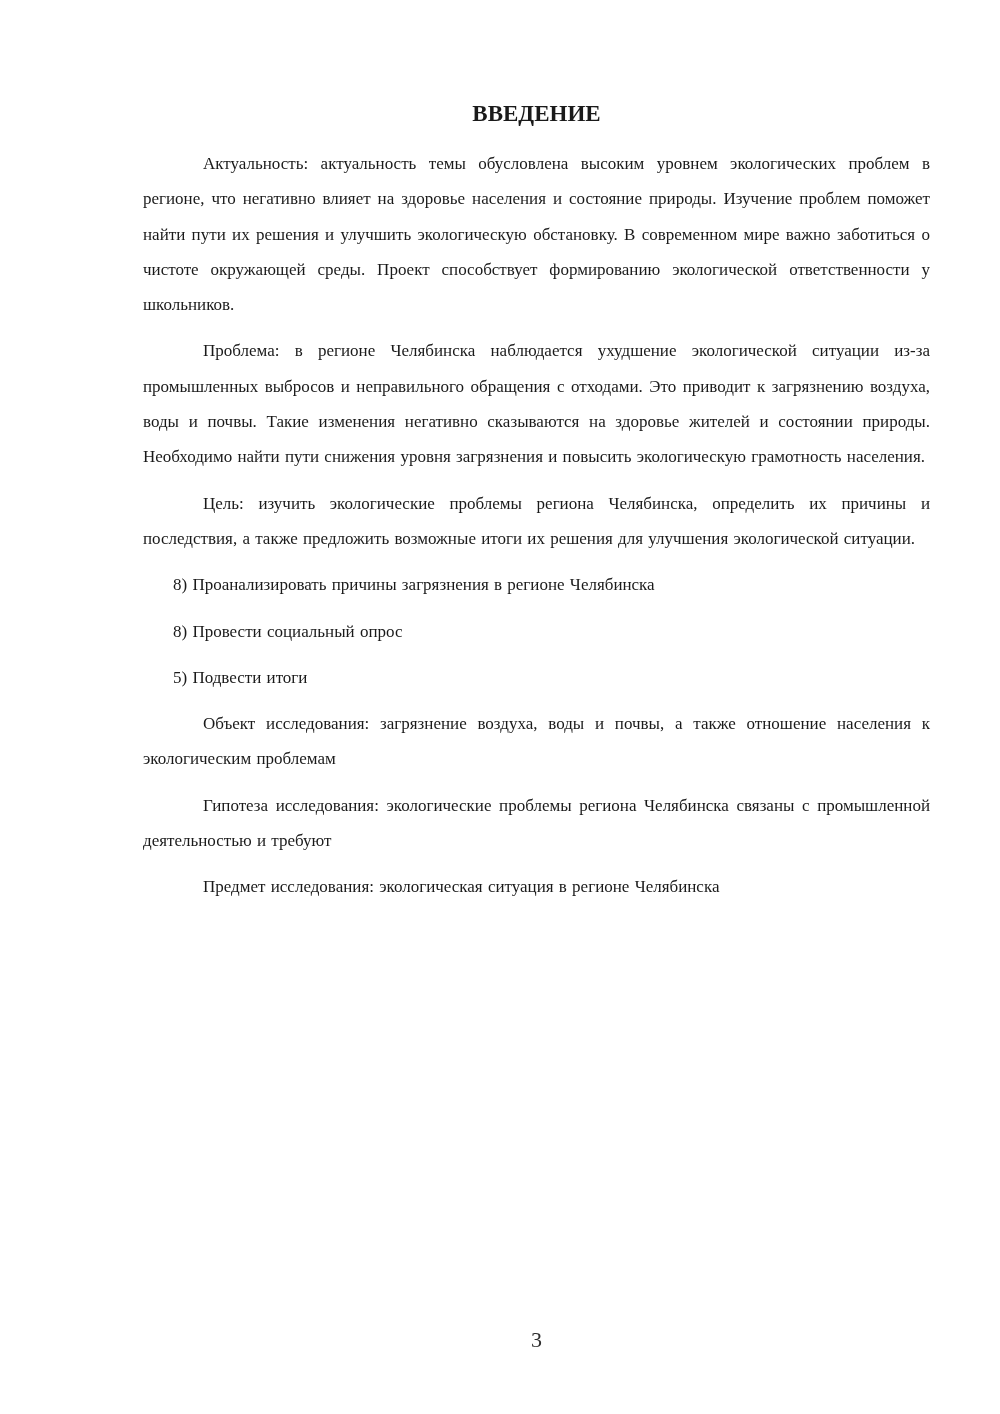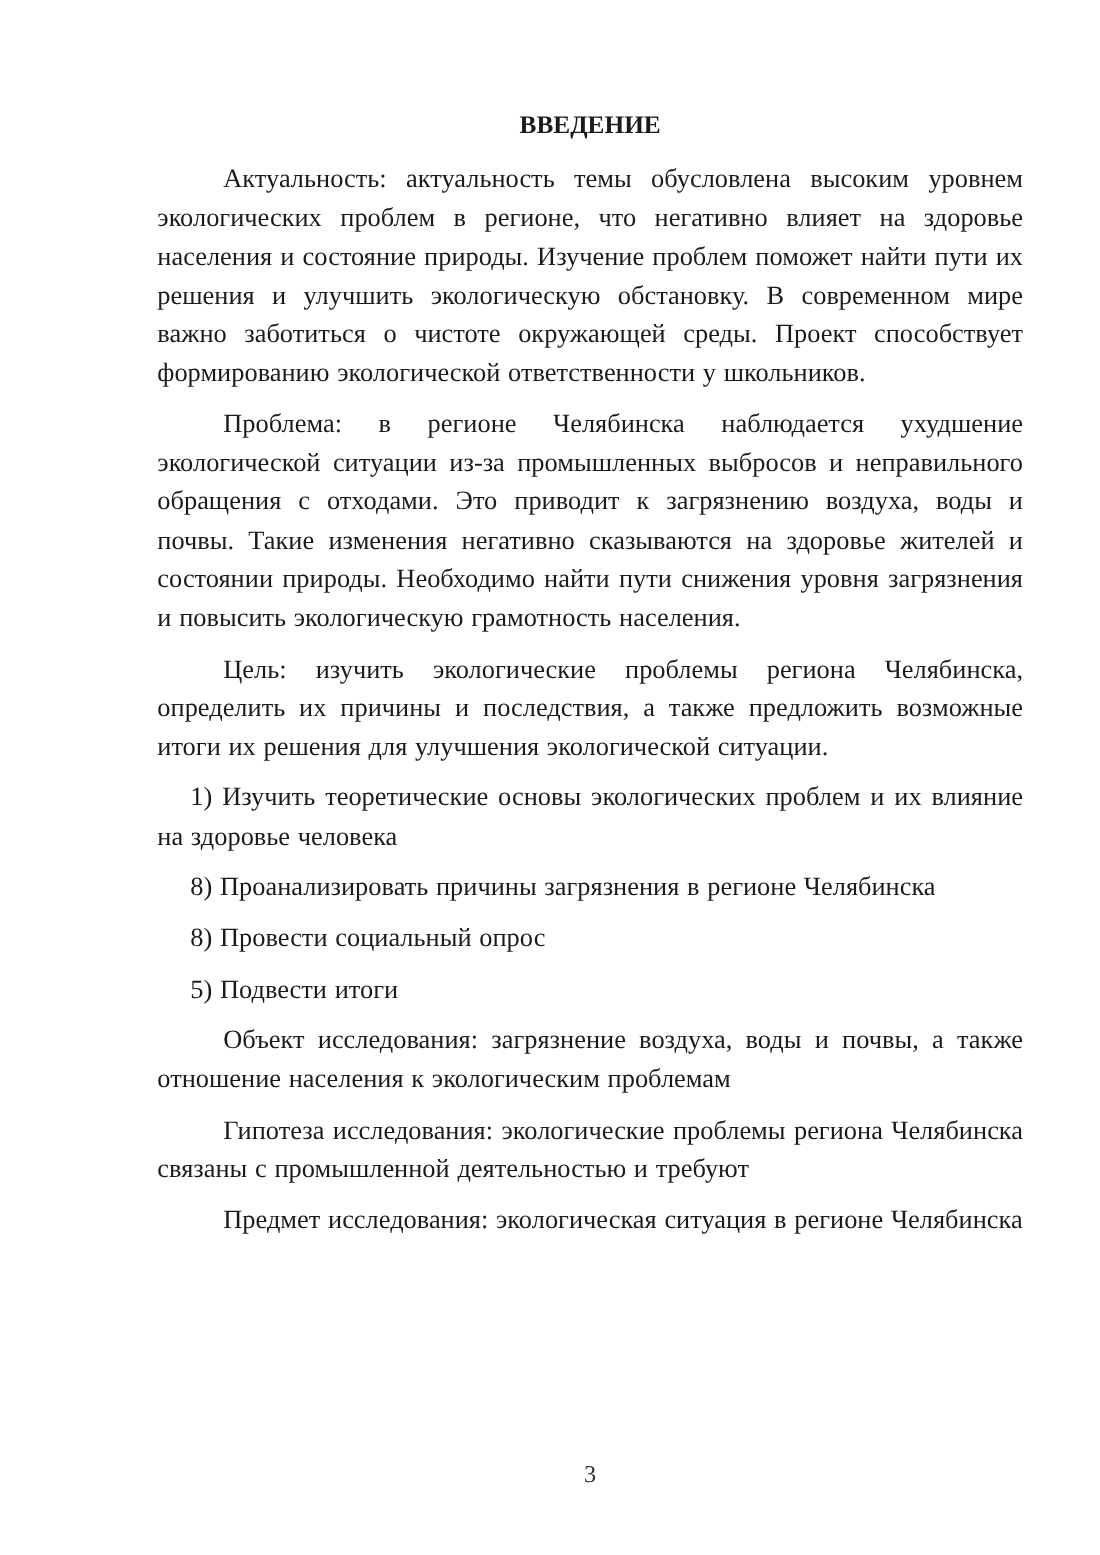--- a/index.html
+++ b/index.html
@@ -29,21 +29,21 @@
     width: 787px;
   }
   .doc-title {
     font-size: 23px;
     line-height: 35px;
     font-weight: 700;
     text-align: center;
     margin: 0 0 15px 0;
   }
   .para {
-    font-size: 24px;
+    font-size: 17px;
     line-height: 35.3px;
     margin: 0 0 11px 0;
     text-align: justify;
     text-justify: inter-word;
     text-indent: 60px;
     word-spacing: 1px;
   }
   .para.task {
     text-indent: 30px;
   }
@@ -65,21 +65,20 @@
   <div class="content">
     <h1 class="doc-title">ВВЕДЕНИЕ</h1>
 
     <p class="para">Актуальность: актуальность темы обусловлена высоким уровнем экологических проблем в регионе, что негативно влияет на здоровье населения и состояние природы. Изучение проблем поможет найти пути их решения и улучшить экологическую обстановку. В современном мире важно заботиться о чистоте окружающей среды. Проект способствует формированию экологической ответственности у школьников.</p>
 
     <p class="para">Проблема: в регионе Челябинска наблюдается ухудшение экологической ситуации из-за промышленных выбросов и неправильного обращения с отходами. Это приводит к загрязнению воздуха, воды и почвы. Такие изменения негативно сказываются на здоровье жителей и состоянии природы. Необходимо найти пути снижения уровня загрязнения и повысить экологическую грамотность населения.</p>
 
     <p class="para">Цель: изучить экологические проблемы региона Челябинска, определить их причины и последствия, а также предложить возможные итоги их решения для улучшения экологической ситуации.</p>
 
 
-    <p class="para task">1) Изучить теоретические основы экологических проблем и их влияние на здоровье человека</p>
 
     <p class="para task">8) Проанализировать причины загрязнения в регионе Челябинска</p>
 
 
     <p class="para task">8) Провести социальный опрос</p>
 
     <p class="para task">5) Подвести итоги</p>
 
     <p class="para">Объект исследования: загрязнение воздуха, воды и почвы, а также отношение населения к экологическим проблемам</p>
 

